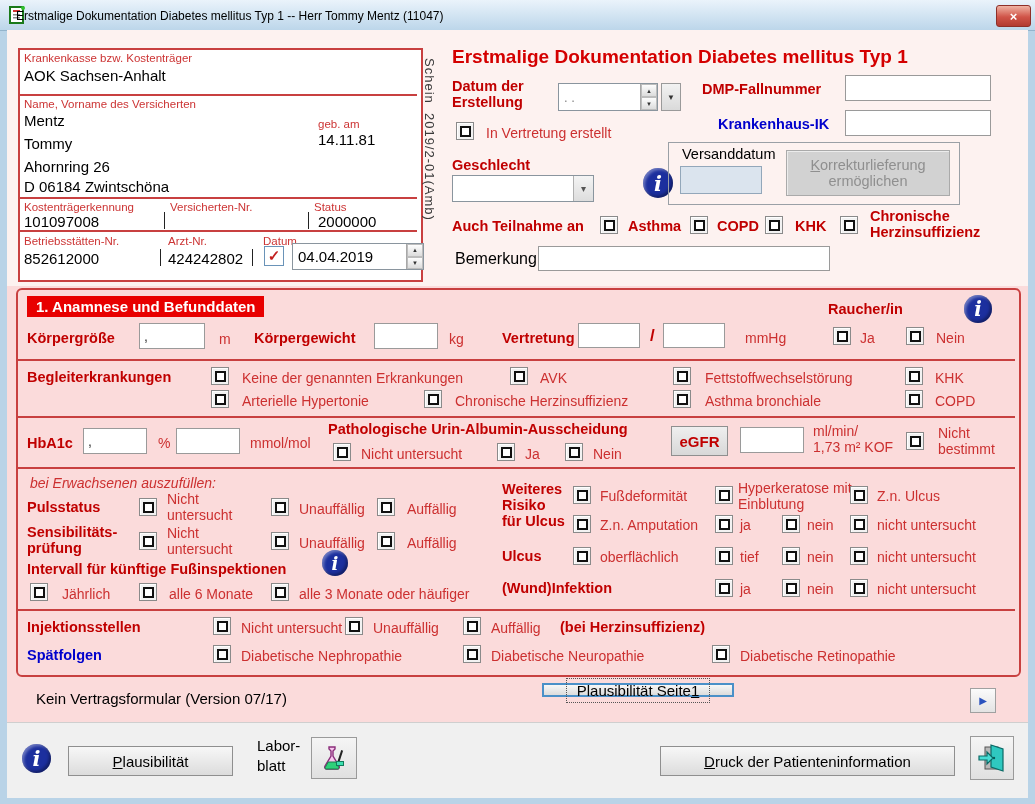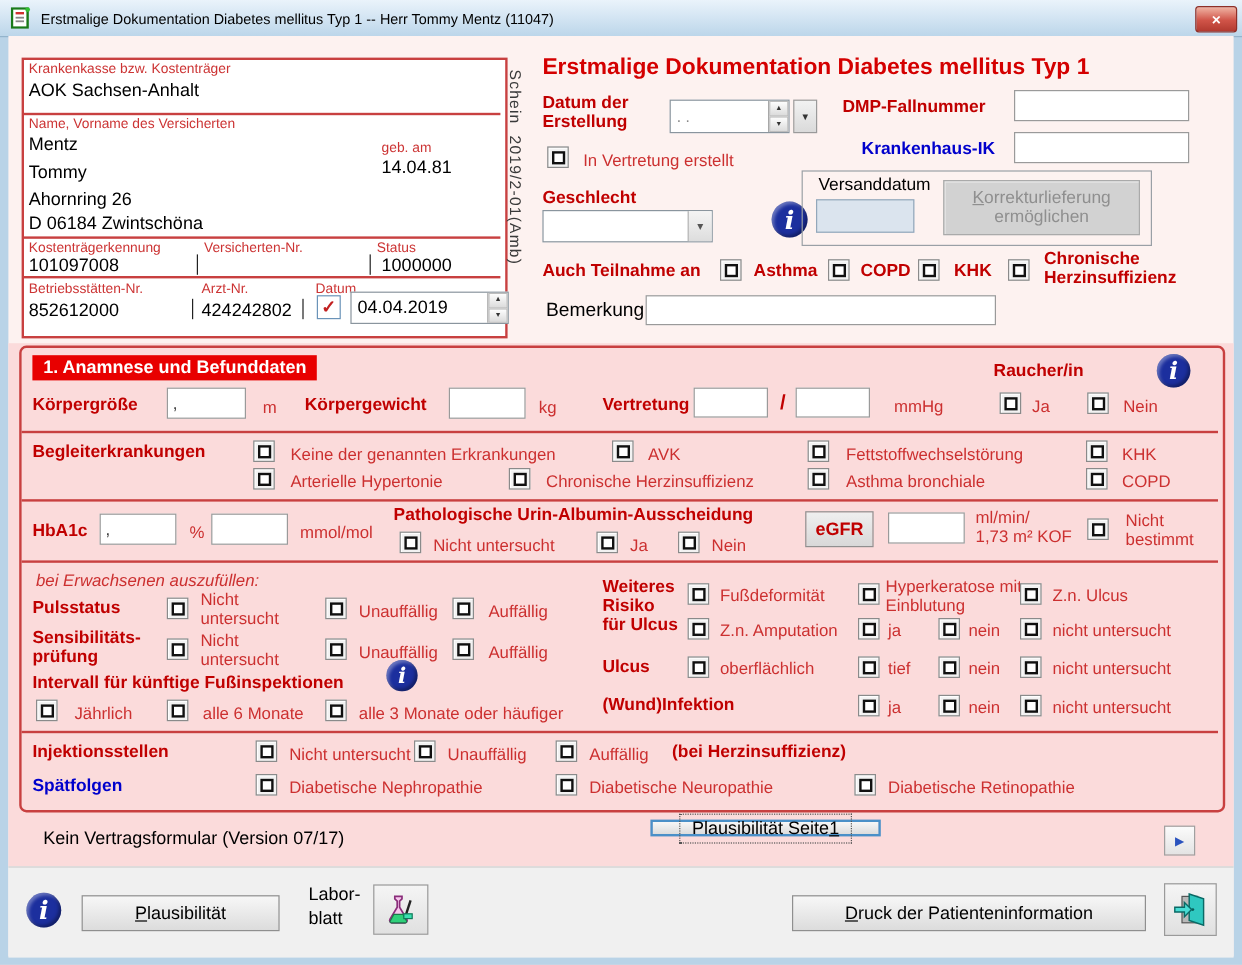--- a/index.html
+++ b/index.html
@@ -62,49 +62,49 @@
 <body>
 
 <div class="abs titlebar">
   <svg class="abs" style="left:9px;top:6px" width="18" height="18">
     <rect x="1" y="1" width="13" height="16" fill="#fff" stroke="#1a7a1a" stroke-width="2"></rect>
     <rect x="4" y="4" width="7" height="2" fill="#d03030"></rect>
     <rect x="4" y="8" width="7" height="1.5" fill="#888"></rect>
     <rect x="4" y="11" width="7" height="1.5" fill="#888"></rect>
     <circle cx="14" cy="2" r="2" fill="#30c030"></circle>
   </svg>
-  <span class="abs title-text" style="left:34px;top:9px">Erstmalige Dokumentation Diabetes mellitus Typ 1 -- Herr Tommy Mentz (11047)</span>
+  <span class="abs title-text" style="left:16px;top:9px">Erstmalige Dokumentation Diabetes mellitus Typ 1 -- Herr Tommy Mentz (11047)</span>
   <div class="abs close-btn" style="left:996px;top:5px">
       <span>×</span>
     </div>
 </div>
 
 <div class="abs content-bg"></div>
 <div class="abs pink-bg"></div>
 <div class="abs bottombar-bg"></div>
 
 <div class="abs redbox patient-box"></div>
 <span class="abs small" style="left:24px;top:52px">Krankenkasse bzw. Kostenträger</span>
 <span class="abs bk" style="left:24px;top:67px">AOK Sachsen-Anhalt</span>
 <div class="abs rline" style="left:20px;top:94px;width:397px"></div>
 <span class="abs small" style="left:24px;top:98px">Name, Vorname des Versicherten</span>
 <span class="abs bk" style="left:24px;top:112px">Mentz</span>
 <span class="abs bk" style="left:24px;top:135px">Tommy</span>
 <span class="abs small" style="left:318px;top:118px">geb. am</span>
-<span class="abs bk" style="left:318px;top:131px">14.04.81</span>
+<span class="abs bk" style="left:318px;top:131px">14.11.81</span>
 <span class="abs bk" style="left:24px;top:158px">Ahornring 26</span>
 <span class="abs bk" style="left:24px;top:178px">D 06184 Zwintschöna</span>
 <div class="abs rline" style="left:20px;top:197px;width:397px"></div>
 <span class="abs small" style="left:24px;top:201px">Kostenträgerkennung</span>
 <span class="abs small" style="left:170px;top:201px">Versicherten-Nr.</span>
 <span class="abs small" style="left:314px;top:201px">Status</span>
 <span class="abs bk" style="left:24px;top:213px">101097008</span>
 <div class="abs tick" style="left:164px;top:212px"></div>
 <div class="abs tick" style="left:308px;top:212px"></div>
-<span class="abs bk" style="left:318px;top:213px">1000000</span>
+<span class="abs bk" style="left:318px;top:213px">2000000</span>
 <div class="abs rline" style="left:20px;top:230px;width:397px"></div>
 <span class="abs small" style="left:24px;top:235px">Betriebsstätten-Nr.</span>
 <span class="abs small" style="left:168px;top:235px">Arzt-Nr.</span>
 <span class="abs small" style="left:263px;top:235px">Datum</span>
 <span class="abs bk" style="left:24px;top:250px">852612000</span>
 <div class="abs tick" style="left:160px;top:249px"></div>
 <span class="abs bk" style="left:168px;top:250px">424242802</span>
 <div class="abs tick" style="left:252px;top:249px"></div>
 <span class="abs cbchk" style="left:264px;top:246px"></span>
 <div class="abs field" style="left:292px;top:243px;width:132px;height:27px">

